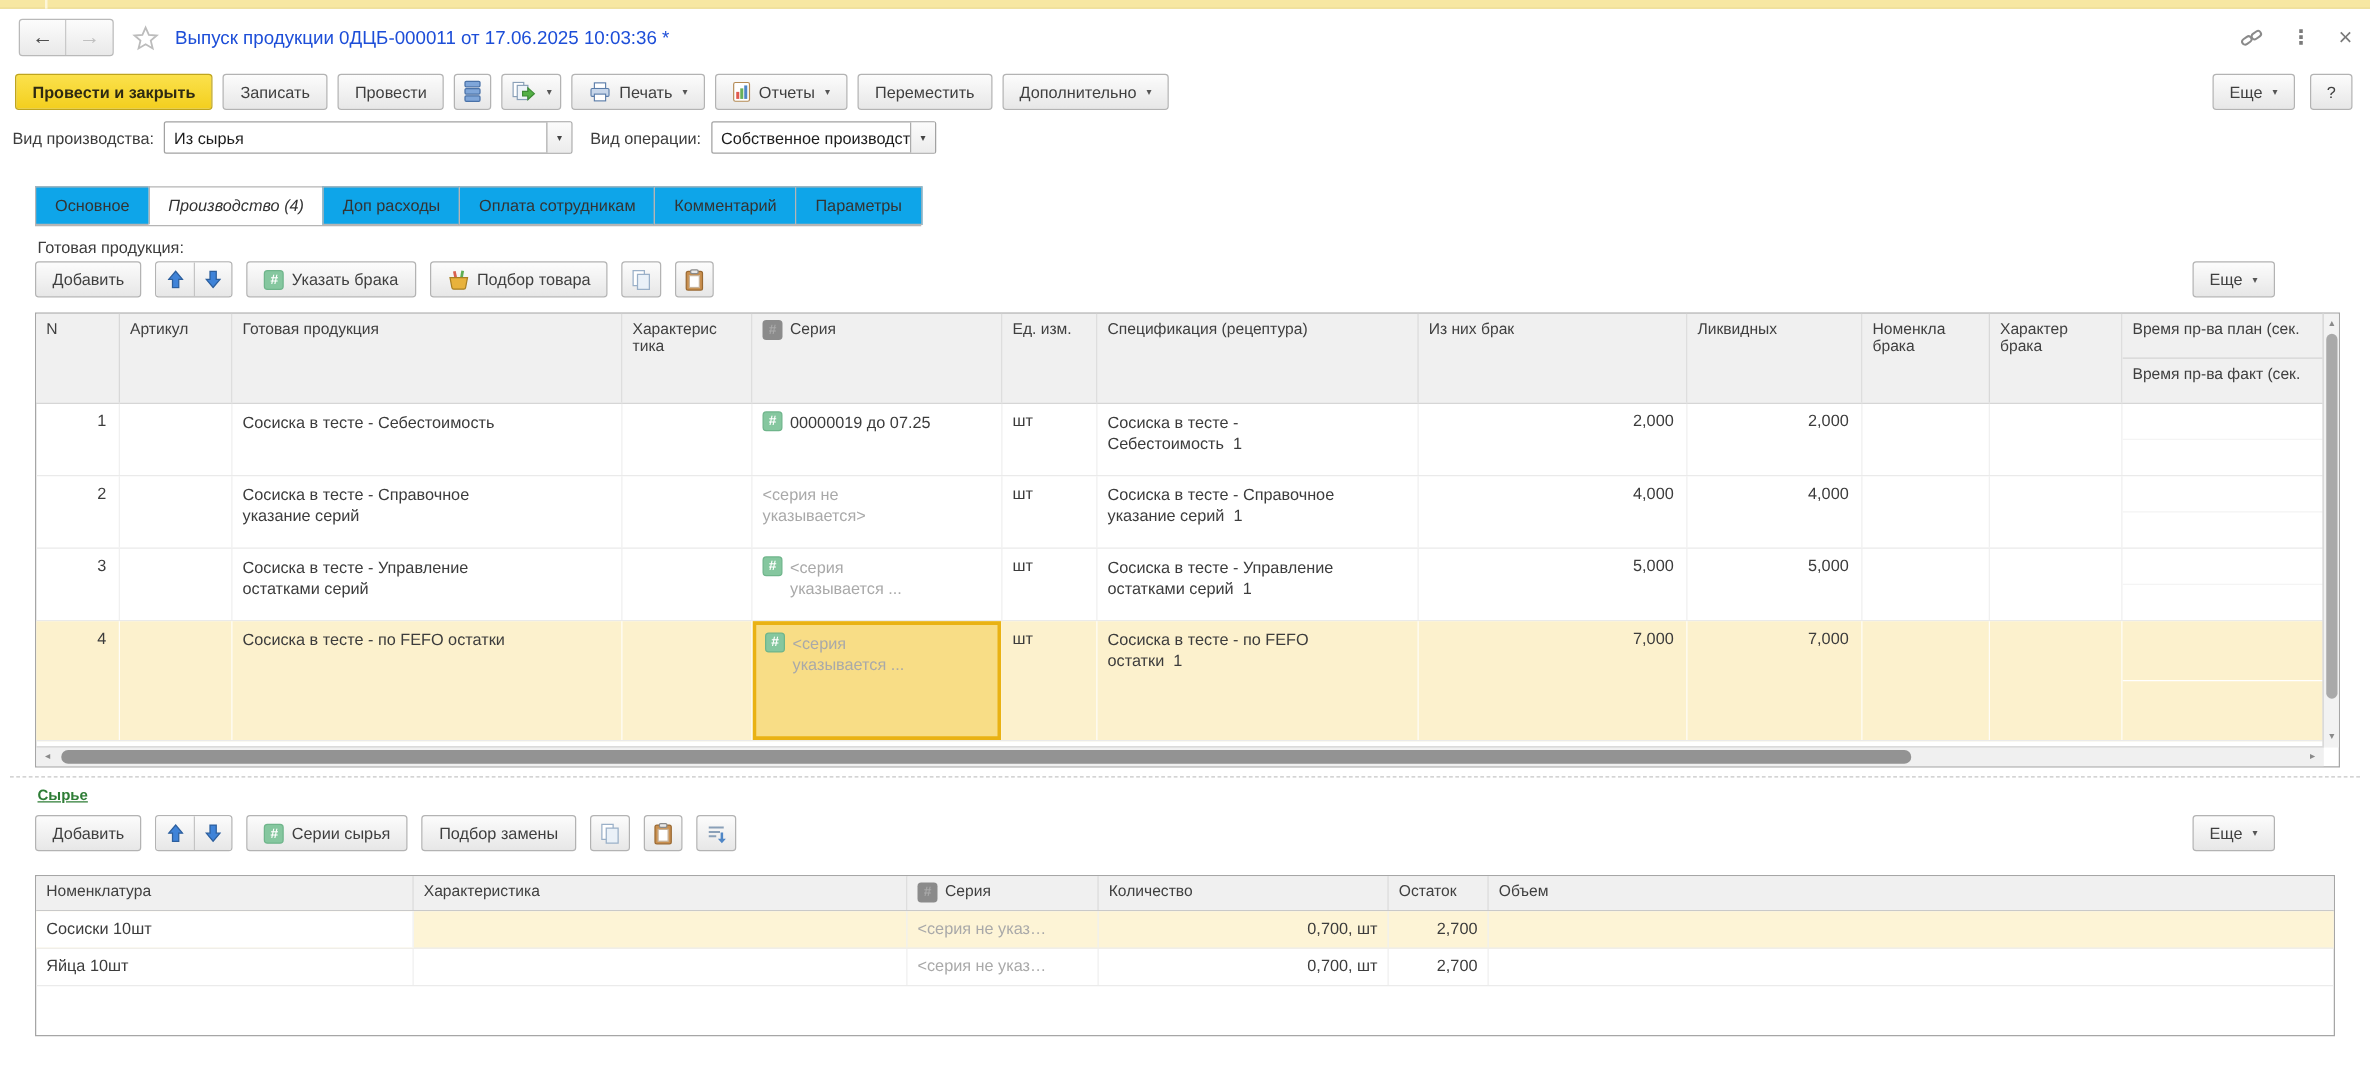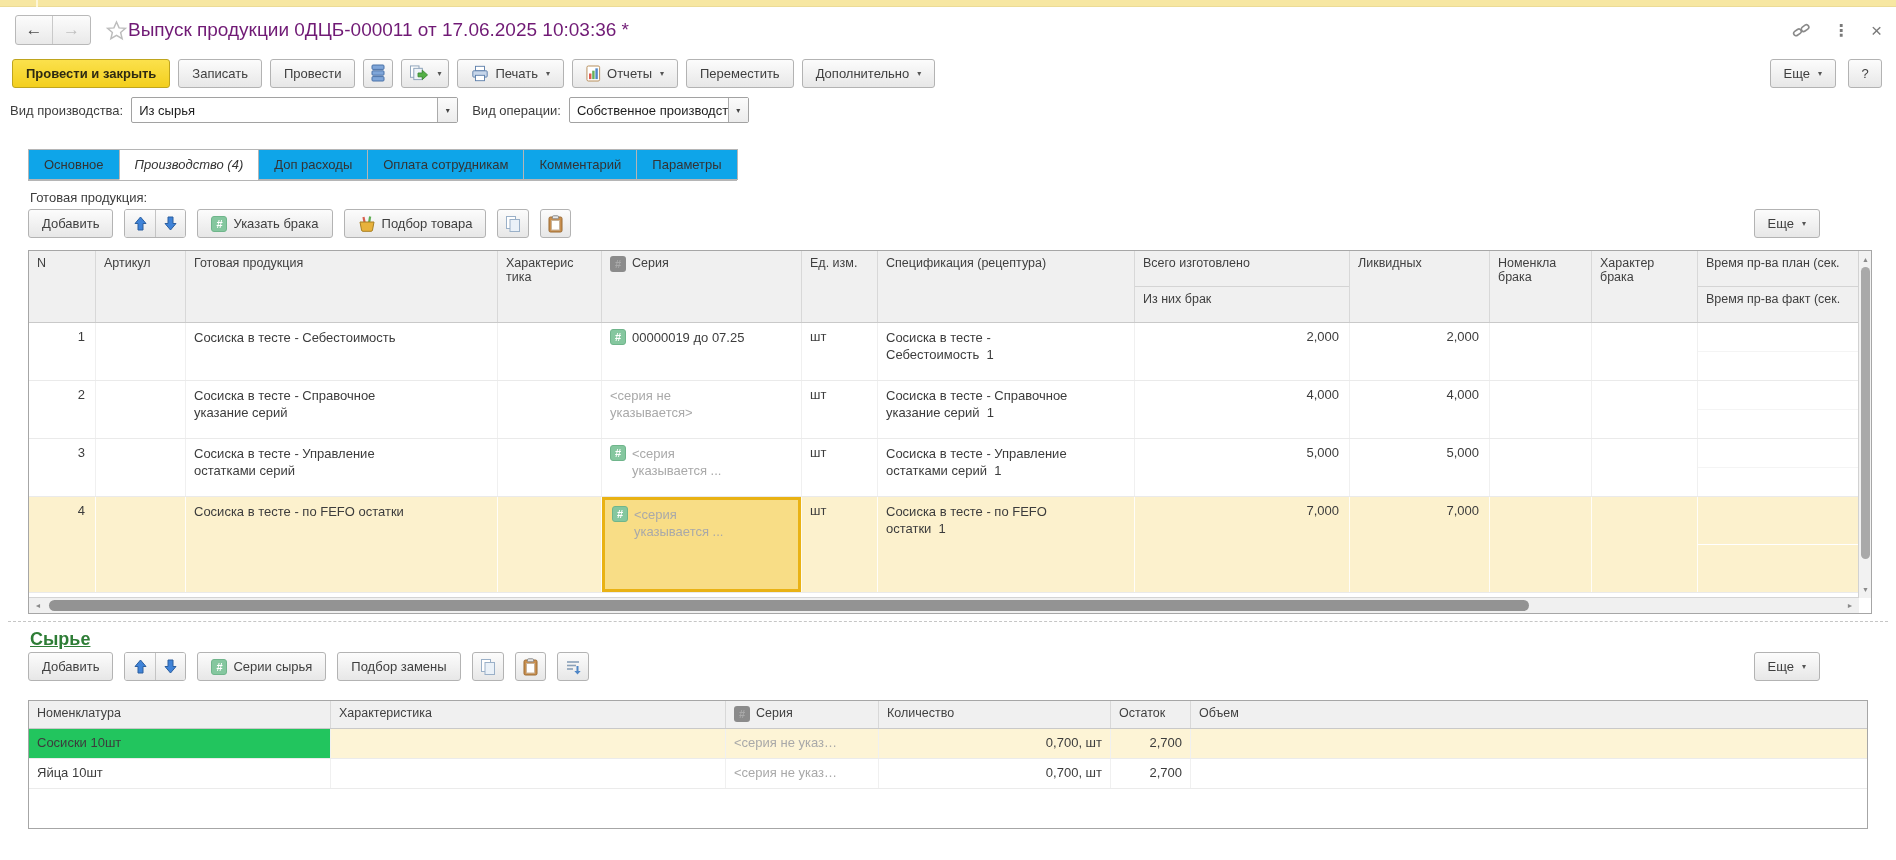--- a/index.html
+++ b/index.html
@@ -12,21 +12,21 @@
   
   .top-strip { position:absolute; left:0; top:0; width:1896px; height:7px; background:#f7e7a2; border-bottom:1px solid #ecdb96; }
   .top-strip .notch { position:absolute; left:36px; top:0; width:2px; height:7px; background:#fdf6d8; }
   
   .titlebar { position:absolute; left:0; top:8px; width:1896px; height:44px; display:flex; align-items:center; }
   .navgroup { display:flex; margin-left:15px; border:1px solid #b9b9b9; border-radius:3px; overflow:hidden; background:linear-gradient(#fcfcfc,#e9e9e9); }
   .navbtn { width:37px; height:28px; display:flex; align-items:center; justify-content:center; font-size:17px; font-weight:bold; cursor:pointer; }
   .navbtn.back { color:#4d4d4d; border-right:1px solid #c9c9c9; }
   .navbtn.fwd { color:#c0c0c0; }
   .star { margin-left:14px; display:flex; align-items:center; }
-  .doc-title { margin-left:0; font-size:19px; color:#701a75; white-space:nowrap; }
+  .doc-title { margin-left:12px; font-size:15px; color:#1d4ed8; white-space:nowrap; }
   .win-icons { position:absolute; right:14px; top:0; height:44px; display:flex; align-items:center; gap:22px; color:#7a7a7a; }
   .win-icons .wi { cursor:pointer; display:flex; align-items:center; }
   .kebab { font-size:16px; font-weight:bold; letter-spacing:0; }
   .closex { font-size:19px; line-height:1; }
   
   .btn {
     height:29px; display:inline-flex; align-items:center; gap:6px; padding:0 13px;
     background:linear-gradient(#fcfcfc,#e7e7e7); border:1px solid #b3b3b3; border-radius:3px;
     color:#3f3f3f; cursor:pointer; white-space:nowrap; font-size:13px;
   }
@@ -43,21 +43,21 @@
   .plabel { color:#3c3c3c; }
   .combo { height:26px; background:#fff; border:1px solid #a2a2a2; border-radius:2px; display:flex; align-items:center; cursor:pointer; }
   .combo .val { flex:1; padding:0 7px; white-space:nowrap; overflow:hidden; color:#1d1d1d; }
   .combo .cbtn { width:20px; height:100%; border-left:1px solid #ababab; display:flex; align-items:center; justify-content:center; font-size:8px; color:#444; background:linear-gradient(#fbfbfb,#ececec); }
   
   .tabs { position:absolute; left:28px; top:149px; display:flex; border-bottom:1px solid #b5b5b5; }
   .tab { height:31px; padding:0 15px; display:flex; align-items:center; background:#0ea5e9; border:1px solid #b5b5b5; margin-right:-1px; cursor:pointer; color:#333; }
   .tab.active { background:#fff; border-bottom:1px solid #fff;font-style:italic; }
   
   .prod-label { position:absolute; left:30px; top:190px; color:#3c3c3c; }
-  .seclink { position:absolute; left:30px; top:629px; color:#2e7d36; font-size:18px; text-decoration:underline; font-weight:bold; cursor:pointer; }
+  .seclink { position:absolute; left:30px; top:629px; color:#2e7d36; font-size:12px; text-decoration:underline; font-weight:bold; cursor:pointer; }
   
   .cmdbar { position:absolute; display:flex; align-items:center; gap:11px; }
   .cmdbar .grp { display:flex; border:1px solid #b3b3b3; border-radius:3px; overflow:hidden; }
   .cmdbar .grp .btn { border:none; border-radius:0; height:27px; }
   .cmdbar .grp .btn + .btn { border-left:1px solid #c4c4c4; }
   .cmdbar .btn { height:29px; }
   .more-right { position:absolute; right:48px; }
   .badge { width:16px; height:16px; border-radius:3px; display:inline-flex; align-items:center; justify-content:center; color:#fff; font-size:11px; font-weight:bold; flex:none; }
   .badge.green { background:#85c79f; border:1px solid #6fb58b; }
   .badge.gray { background:#8b8b8b; }
@@ -103,21 +103,21 @@
   
   .dashsep { position:absolute; left:8px; top:621px; width:1880px; border-top:1px dashed #c6c6c6; }
   
   .raw-tbl { left:28px; top:700px; width:1840px; height:129px; }
   .raw-tbl .trow { grid-template-columns:302px 395px 153px 232px 80px 676px; }
   .raw-tbl .thead { height:28px; border-bottom:1px solid #c9c9c9; }
   .raw-tbl .thead .hcell { height:27px; padding:5px 8px; font-size:12.5px; white-space:nowrap; }
   .raw-tbl .drow { height:30px; border-bottom:1px solid #ebebeb; }
   .raw-tbl .cell { padding:6px 8px; white-space:nowrap; }
   .rowsel-light { background:#fdf4d6; }
-  .cell-strong { background:#22c55e; }
+  .cell-strong { background:#ffffff; }
   
   svg { display:block; }
   .arrowbtn { width:30px; justify-content:center; }
 </style>
 </head>
 <body>
 
 <div id="app">
 
   <div class="top-strip">
@@ -333,21 +333,20 @@
       <div class="hcell hc-char">Характеристика</div>
       <div class="hcell">
         <span class="serieswrap">
             <span class="badge gray">#</span>
             <span>Серия</span>
           </span>
       </div>
       <div class="hcell">Ед. изм.</div>
       <div class="hcell">Спецификация (рецептура)</div>
       <div class="hcell split">
-        <span class="half top">Всего изготовлено</span>
         <span class="half">Из них брак</span>
       </div>
       <div class="hcell">Ликвидных</div>
       <div class="hcell">Номенкла брака</div>
       <div class="hcell">Характер брака</div>
       <div class="hcell split" style="border-right:none;">
         <span class="half top">Время пр-ва план (сек.</span>
         <span class="half">Время пр-ва факт (сек.</span>
       </div>
     </div>

